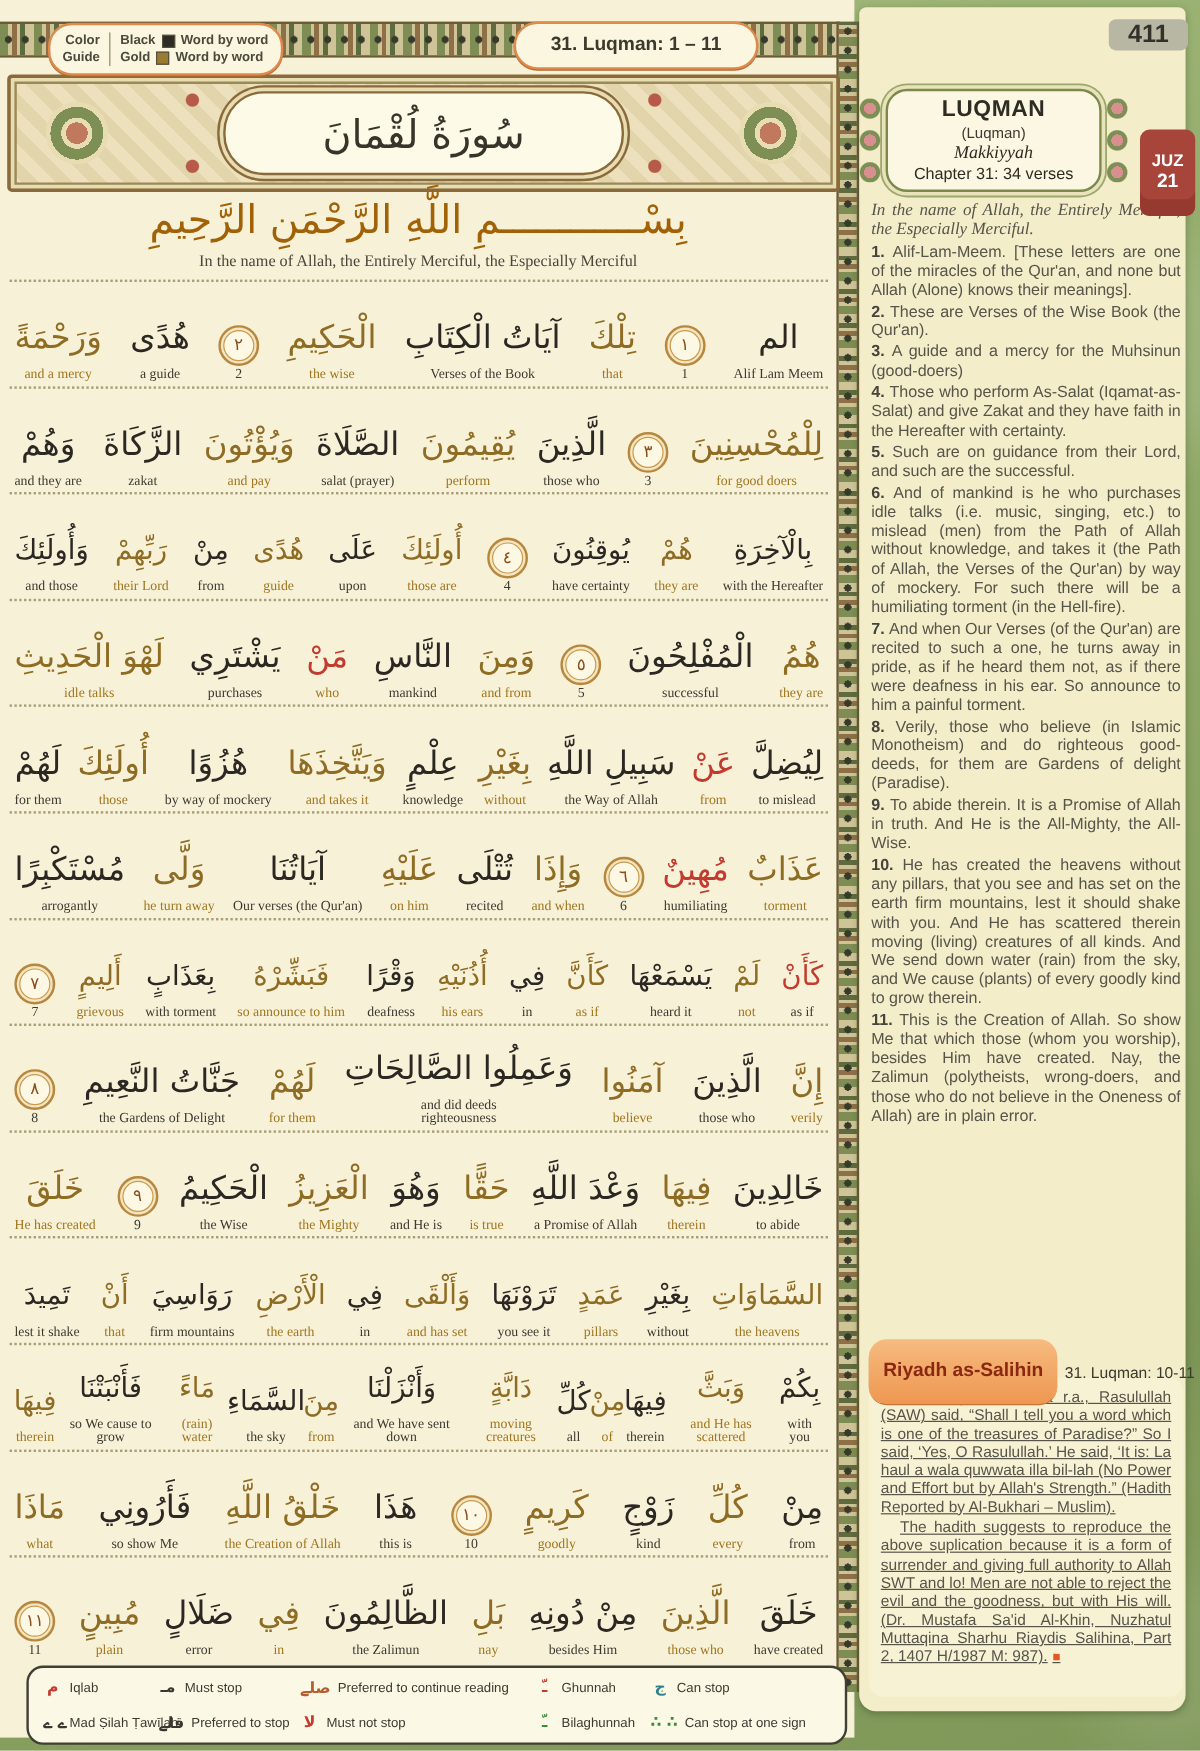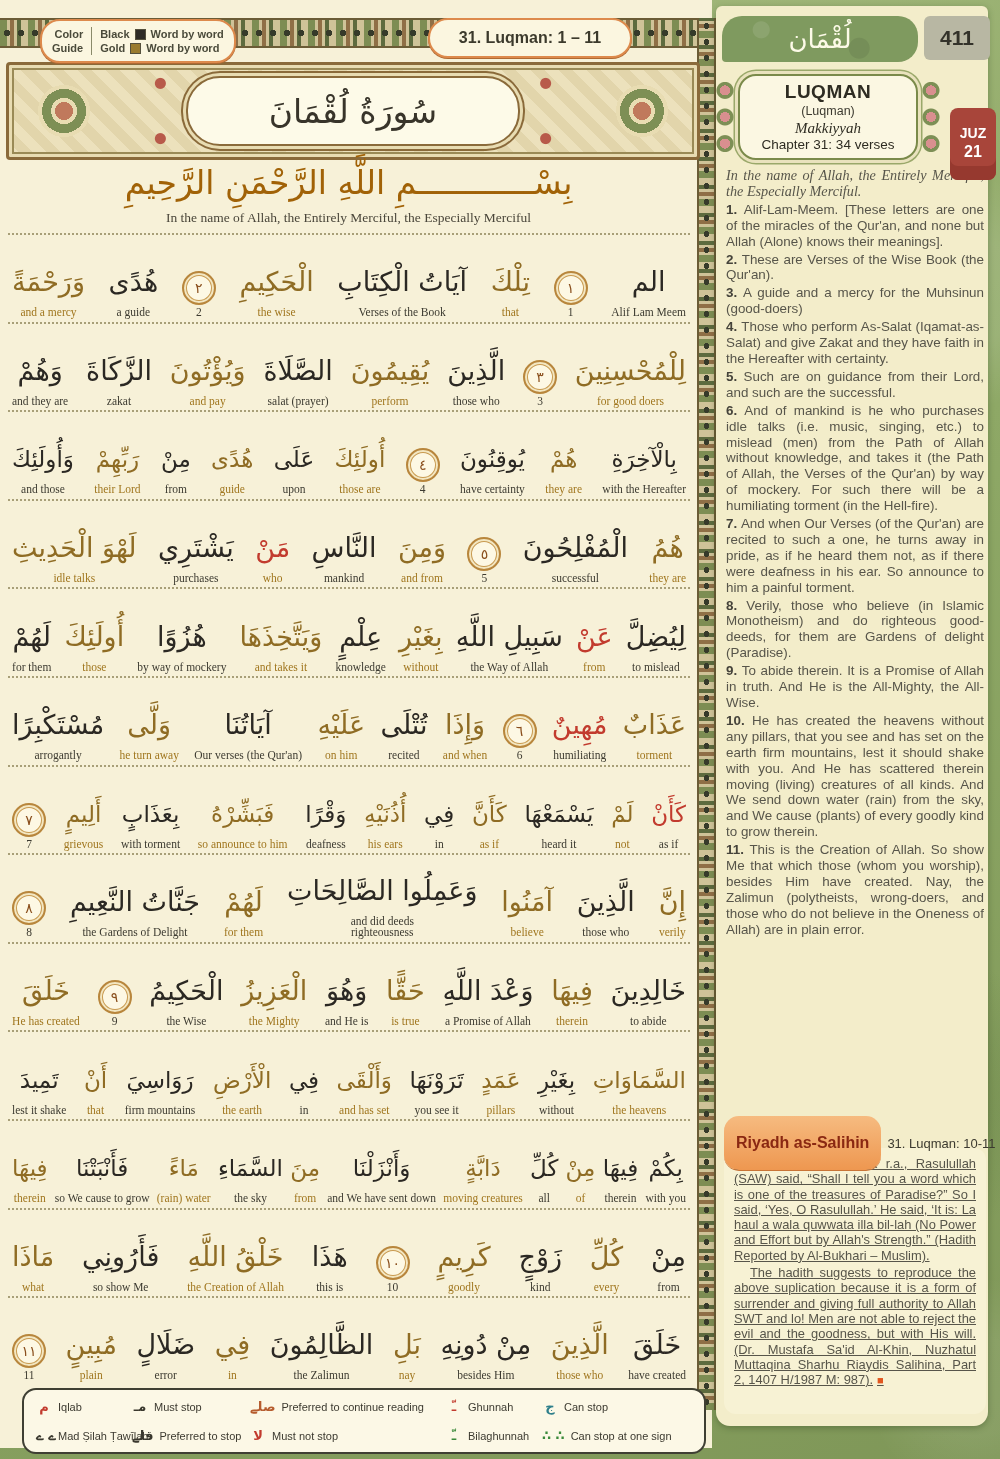--- a/index.html
+++ b/index.html
@@ -81,21 +81,21 @@
   .sidebar{position:absolute;left:712px;top:0;width:288px;height:1459px;z-index:1;}
   .paper{position:absolute;left:4px;top:6px;width:272px;height:1420px;background:#f3edca;
     border-radius:6px 6px 14px 14px;box-shadow:0 2px 6px rgba(40,60,25,.35);}
   .banner{position:absolute;left:10px;top:16px;width:196px;height:46px;border-radius:20px 20px 20px 4px;
     background:
       radial-gradient(circle at 20% 30%,rgba(255,255,255,.10) 0 8px,transparent 9px),
       radial-gradient(circle at 70% 70%,rgba(0,0,0,.08) 0 10px,transparent 11px),
       #7f9a5f;
     display:flex;align-items:center;justify-content:center;}
   .banner .ar-ban{font-family:"DejaVu Sans",sans-serif;font-size:26px;color:#fdfaе8;color:#fdfae8;direction:rtl;}
-  .pno{position:absolute;left:212px;top:16px;width:66px;height:44px;background:#b8b7a3;border-radius:6px;
+  .pno{position:absolute;left:212px;top:16px;width:66px;height:26px;background:#b8b7a3;border-radius:6px;
     display:flex;align-items:center;justify-content:center;font-weight:bold;font-size:21px;color:#33322a;}
   .infobox{position:absolute;left:26px;top:74px;width:176px;height:82px;background:#fbf7e2;
     border:2px solid #7a8a4a;border-radius:18px;box-shadow:0 0 0 3px #e9e2bd,0 0 0 4.5px #9aa86a;
     display:flex;flex-direction:column;align-items:center;justify-content:center;line-height:1.22;z-index:2;}
   .infobox::before,.infobox::after{content:"";position:absolute;top:6px;width:22px;height:70px;
     background:
       radial-gradient(circle at 50% 12%, #d98f8f 0 5px,#7d8f55 5px 8px,transparent 9px),
       radial-gradient(circle at 50% 50%, #d98f8f 0 5px,#7d8f55 5px 8px,transparent 9px),
       radial-gradient(circle at 50% 88%, #d98f8f 0 5px,#7d8f55 5px 8px,transparent 9px);}
   .infobox::before{left:-26px;} .infobox::after{right:-26px;}
@@ -541,20 +541,24 @@
             <span class="ar c-d">تَمِيدَ</span>
             <span class="en l-d">lest it shake</span>
           </span>
         </div>
         <div class="wrow tight">
           <span class="unit">
             <span class="ar c-d">بِكُمْ</span>
             <span class="en l-d">with you</span>
           </span>
           <span class="unit">
+            <span class="ar c-g">وَبَثَّ</span>
+            <span class="en l-g">and He has scattered</span>
+          </span>
+          <span class="unit">
             <span class="ar c-d">فِيهَا</span>
             <span class="en l-d">therein</span>
           </span>
           <span class="unit">
             <span class="ar c-g">مِنْ</span>
             <span class="en l-g">of</span>
           </span>
           <span class="unit">
             <span class="ar c-d">كُلِّ</span>
             <span class="en l-d">all</span>
@@ -706,23 +710,20 @@
         <div class="taj-item">
           <span class="taj-sym sym-green">∴ ∴</span>
           <span>Can stop at one sign</span>
         </div>
       </div>
   </div>
 
   <div class="sidebar">
     <div class="paper"></div>
 
-    <div class="banner">
-      <span class="ar-ban">لُقْمَان</span>
-    </div>
     <div class="pno">411</div>
 
     <div class="infobox">
       <div class="i-title">LUQMAN</div>
       <div class="i-sub">(Luqman)</div>
       <div class="i-mak">Makkiyyah</div>
       <div class="i-ch">Chapter 31: 34 verses</div>
     </div>
 
     <div class="juz">

